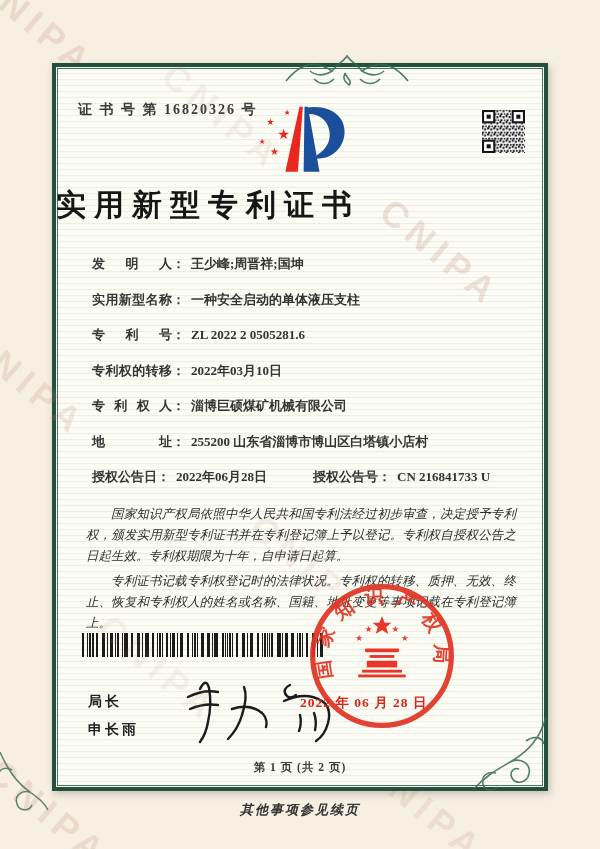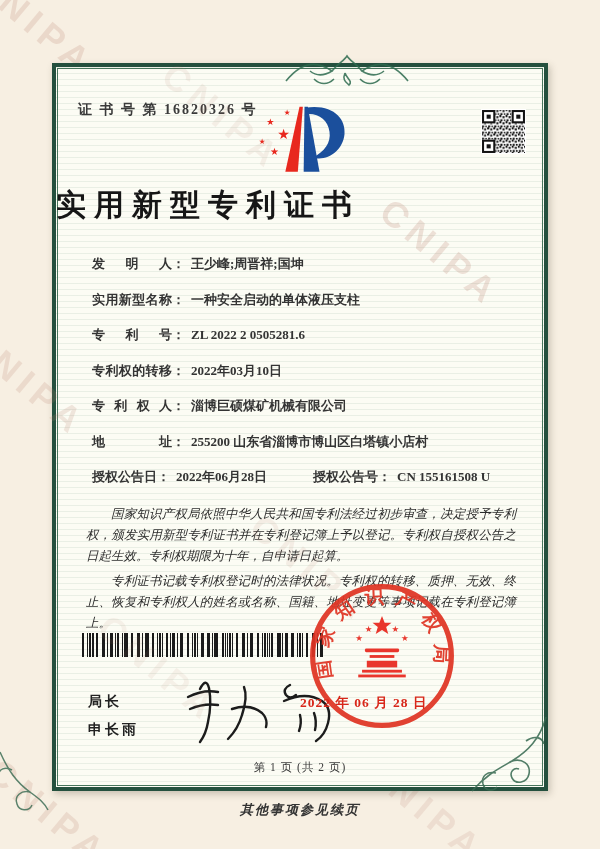--- a/index.html
+++ b/index.html
@@ -68,21 +68,21 @@
   .sig{position:absolute;left:110px;top:608px;width:180px;height:80px;}
   
   .seal{position:absolute;left:306px;top:580px;width:152px;height:152px;opacity:.93;z-index:4;}
   .sealdate{
     position:absolute;left:300px;top:694px;width:170px;text-align:left;
     font-size:13.5px;font-weight:bold;color:#d8271a;letter-spacing:1px;z-index:5;
     font-family:"Liberation Serif","DejaVu Serif",serif;
   }
   .pageinfo{
     position:absolute;left:0;bottom:12px;width:100%;text-align:center;
-    font-size:11.5px;font-weight:400;letter-spacing:1px;color:#3a3a3a;
+    font-size:11.5px;font-weight:700;letter-spacing:1px;color:#3a3a3a;
   }
   .footnote{
     position:absolute;left:0;top:801px;width:100%;text-align:center;
     font-size:13px;font-style:italic;font-weight:600;color:#333;z-index:2;letter-spacing:2px;
   }
   .orn{position:absolute;pointer-events:none;z-index:3;}
 </style>
 </head>
 <body>
 
@@ -161,21 +161,21 @@
     <div class="frow">
       <span class="flabel">专利权的转移</span><span class="fcolon">：</span><span class="fvalue">2022年03月10日</span>
     </div>
     <div class="frow">
       <span class="flabel">专利权人</span><span class="fcolon">：</span><span class="fvalue">淄博巨硕煤矿机械有限公司</span>
     </div>
     <div class="frow">
       <span class="flabel">地址</span><span class="fcolon">：</span><span class="fvalue">255200 山东省淄博市博山区白塔镇小店村</span>
     </div>
     <div class="frow">
-      <span>授权公告日</span><span class="fcolon">：</span><span>2022年06月28日</span><span class="grantgap"></span><span>授权公告号</span><span class="fcolon">：</span><span>CN 155161508 U</span>
+      <span>授权公告日</span><span class="fcolon">：</span><span>2022年06月28日</span><span class="grantgap"></span><span>授权公告号</span><span class="fcolon">：</span><span>CN 216841733 U</span>
     </div>
   </div>
 
   <div class="paras">
     <p>国家知识产权局依照中华人民共和国专利法经过初步审查，决定授予专利权，颁发实用新型专利证书并在专利登记簿上予以登记。专利权自授权公告之日起生效。专利权期限为十年，自申请日起算。</p>
     <p>专利证书记载专利权登记时的法律状况。专利权的转移、质押、无效、终止、恢复和专利权人的姓名或名称、国籍、地址变更等事项记载在专利登记簿上。</p>
   </div>
 
   <div class="barcode"></div>
 

